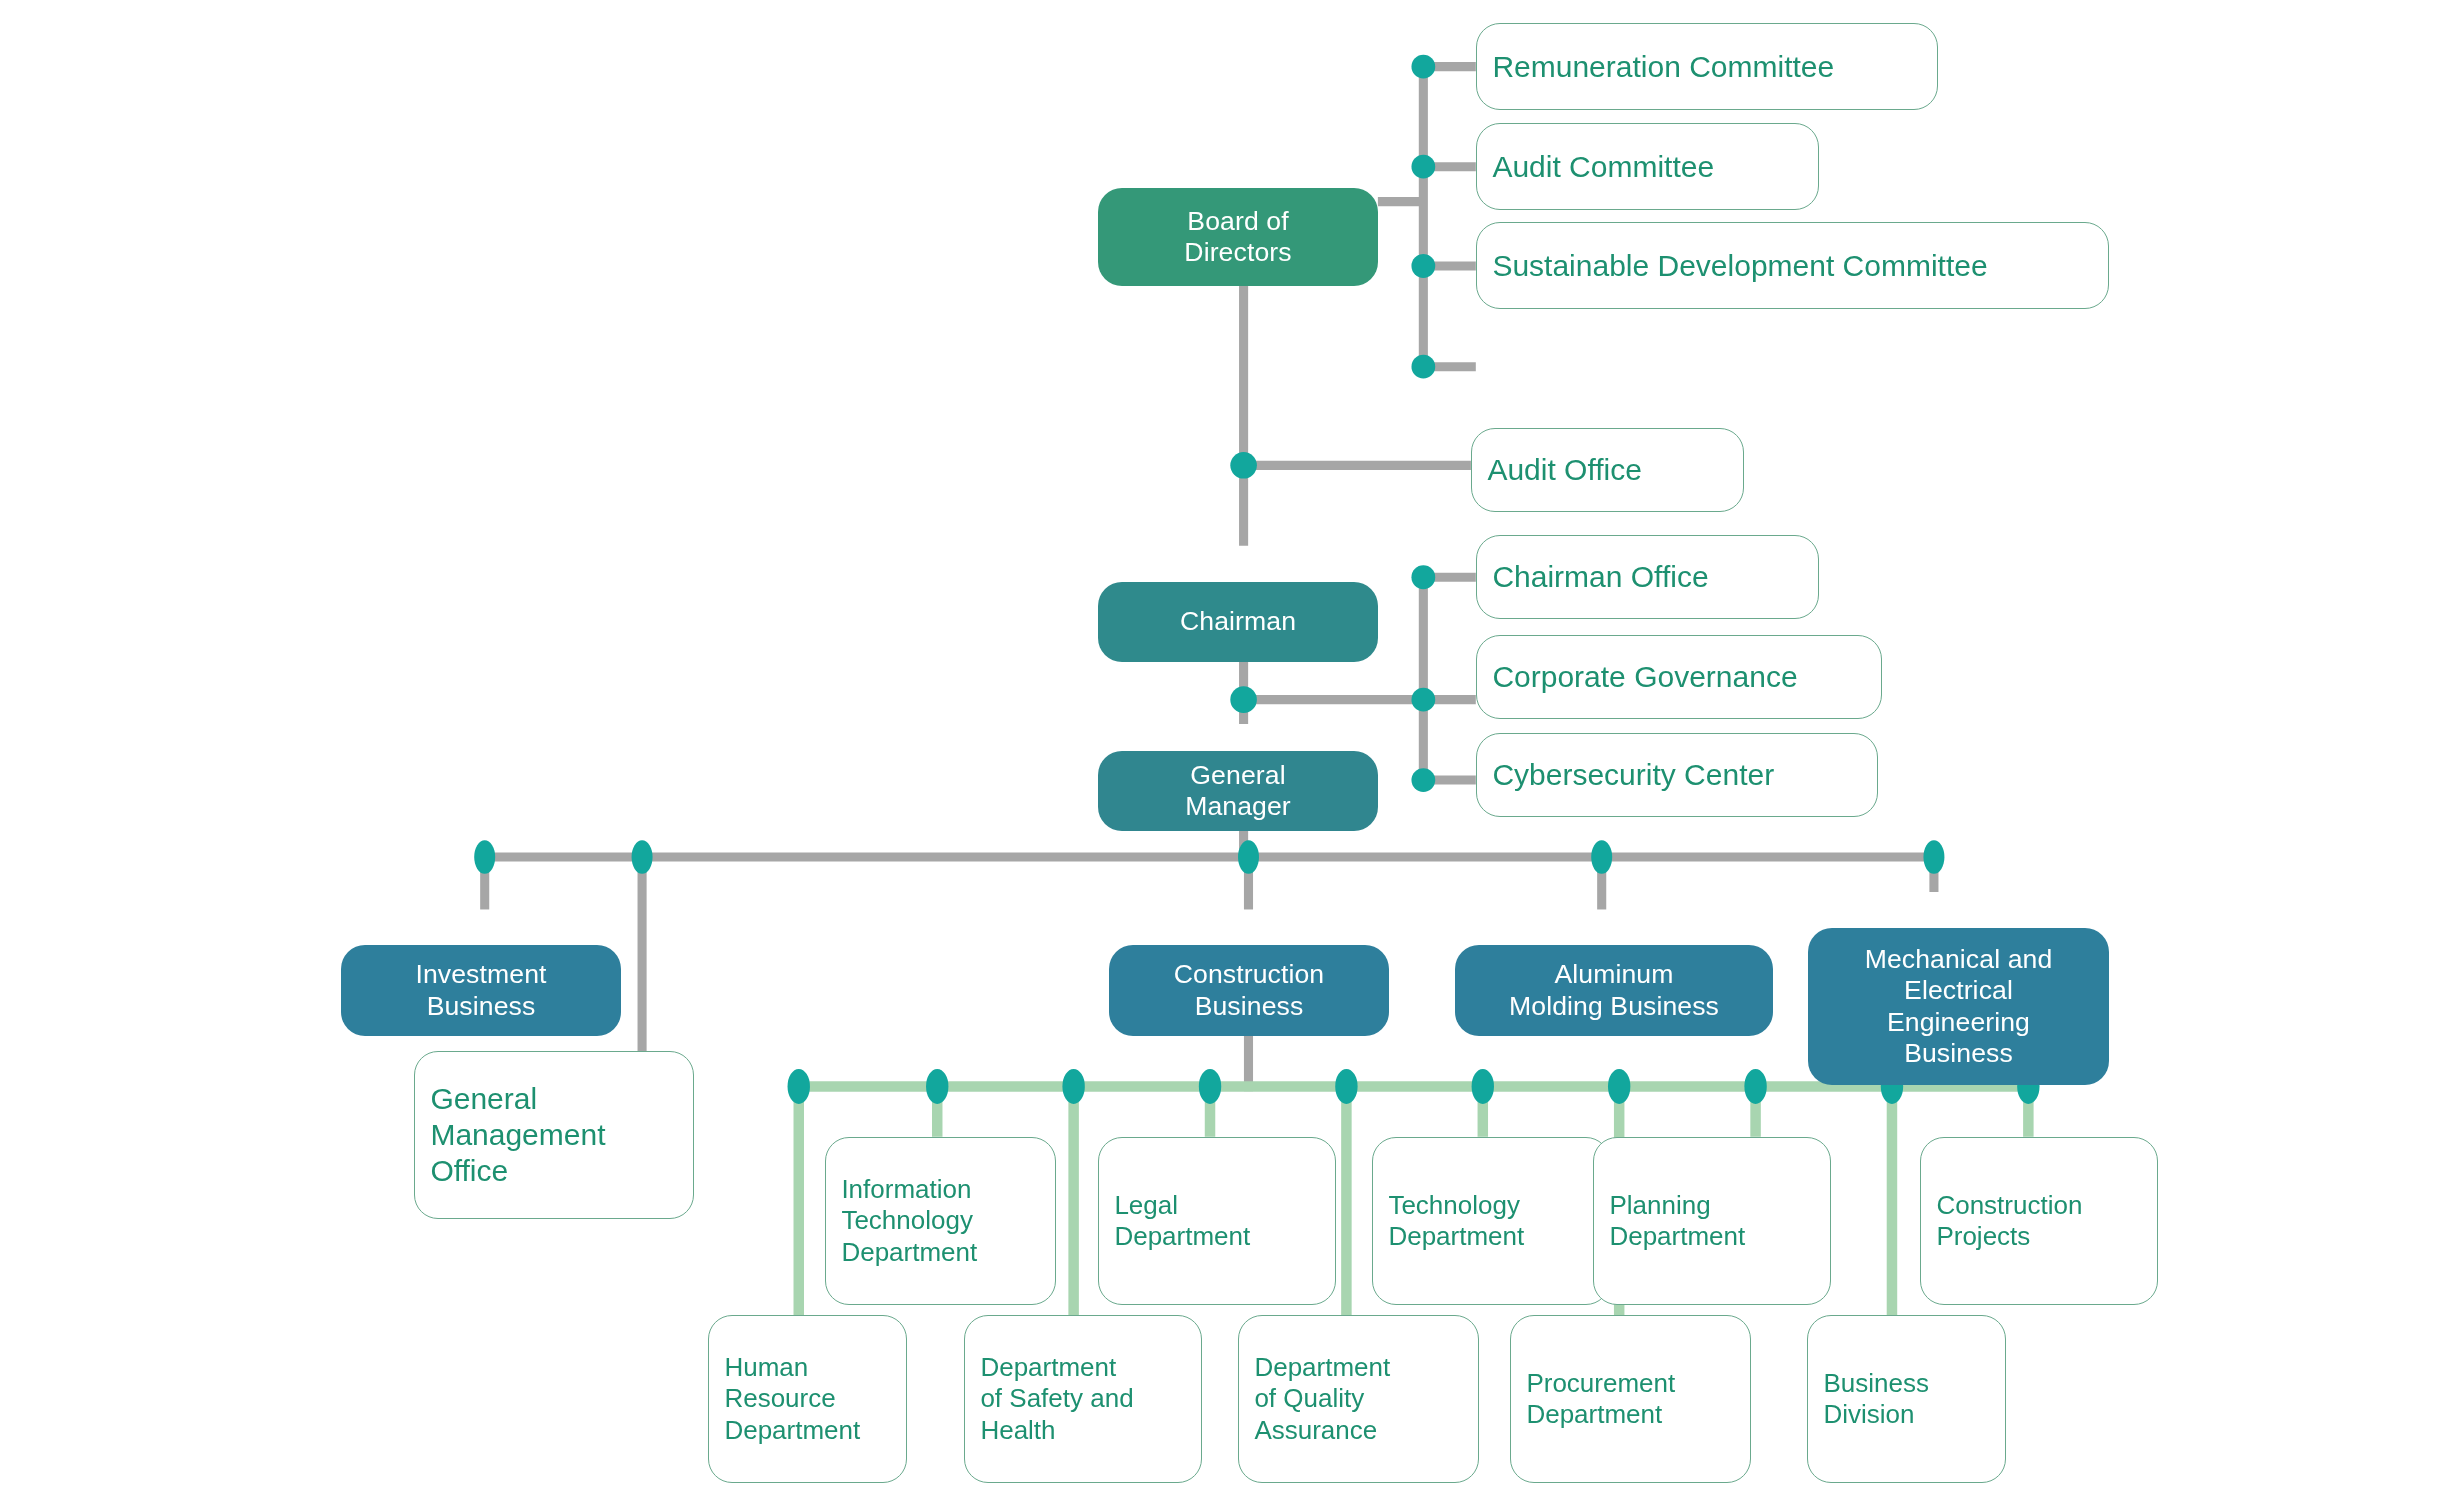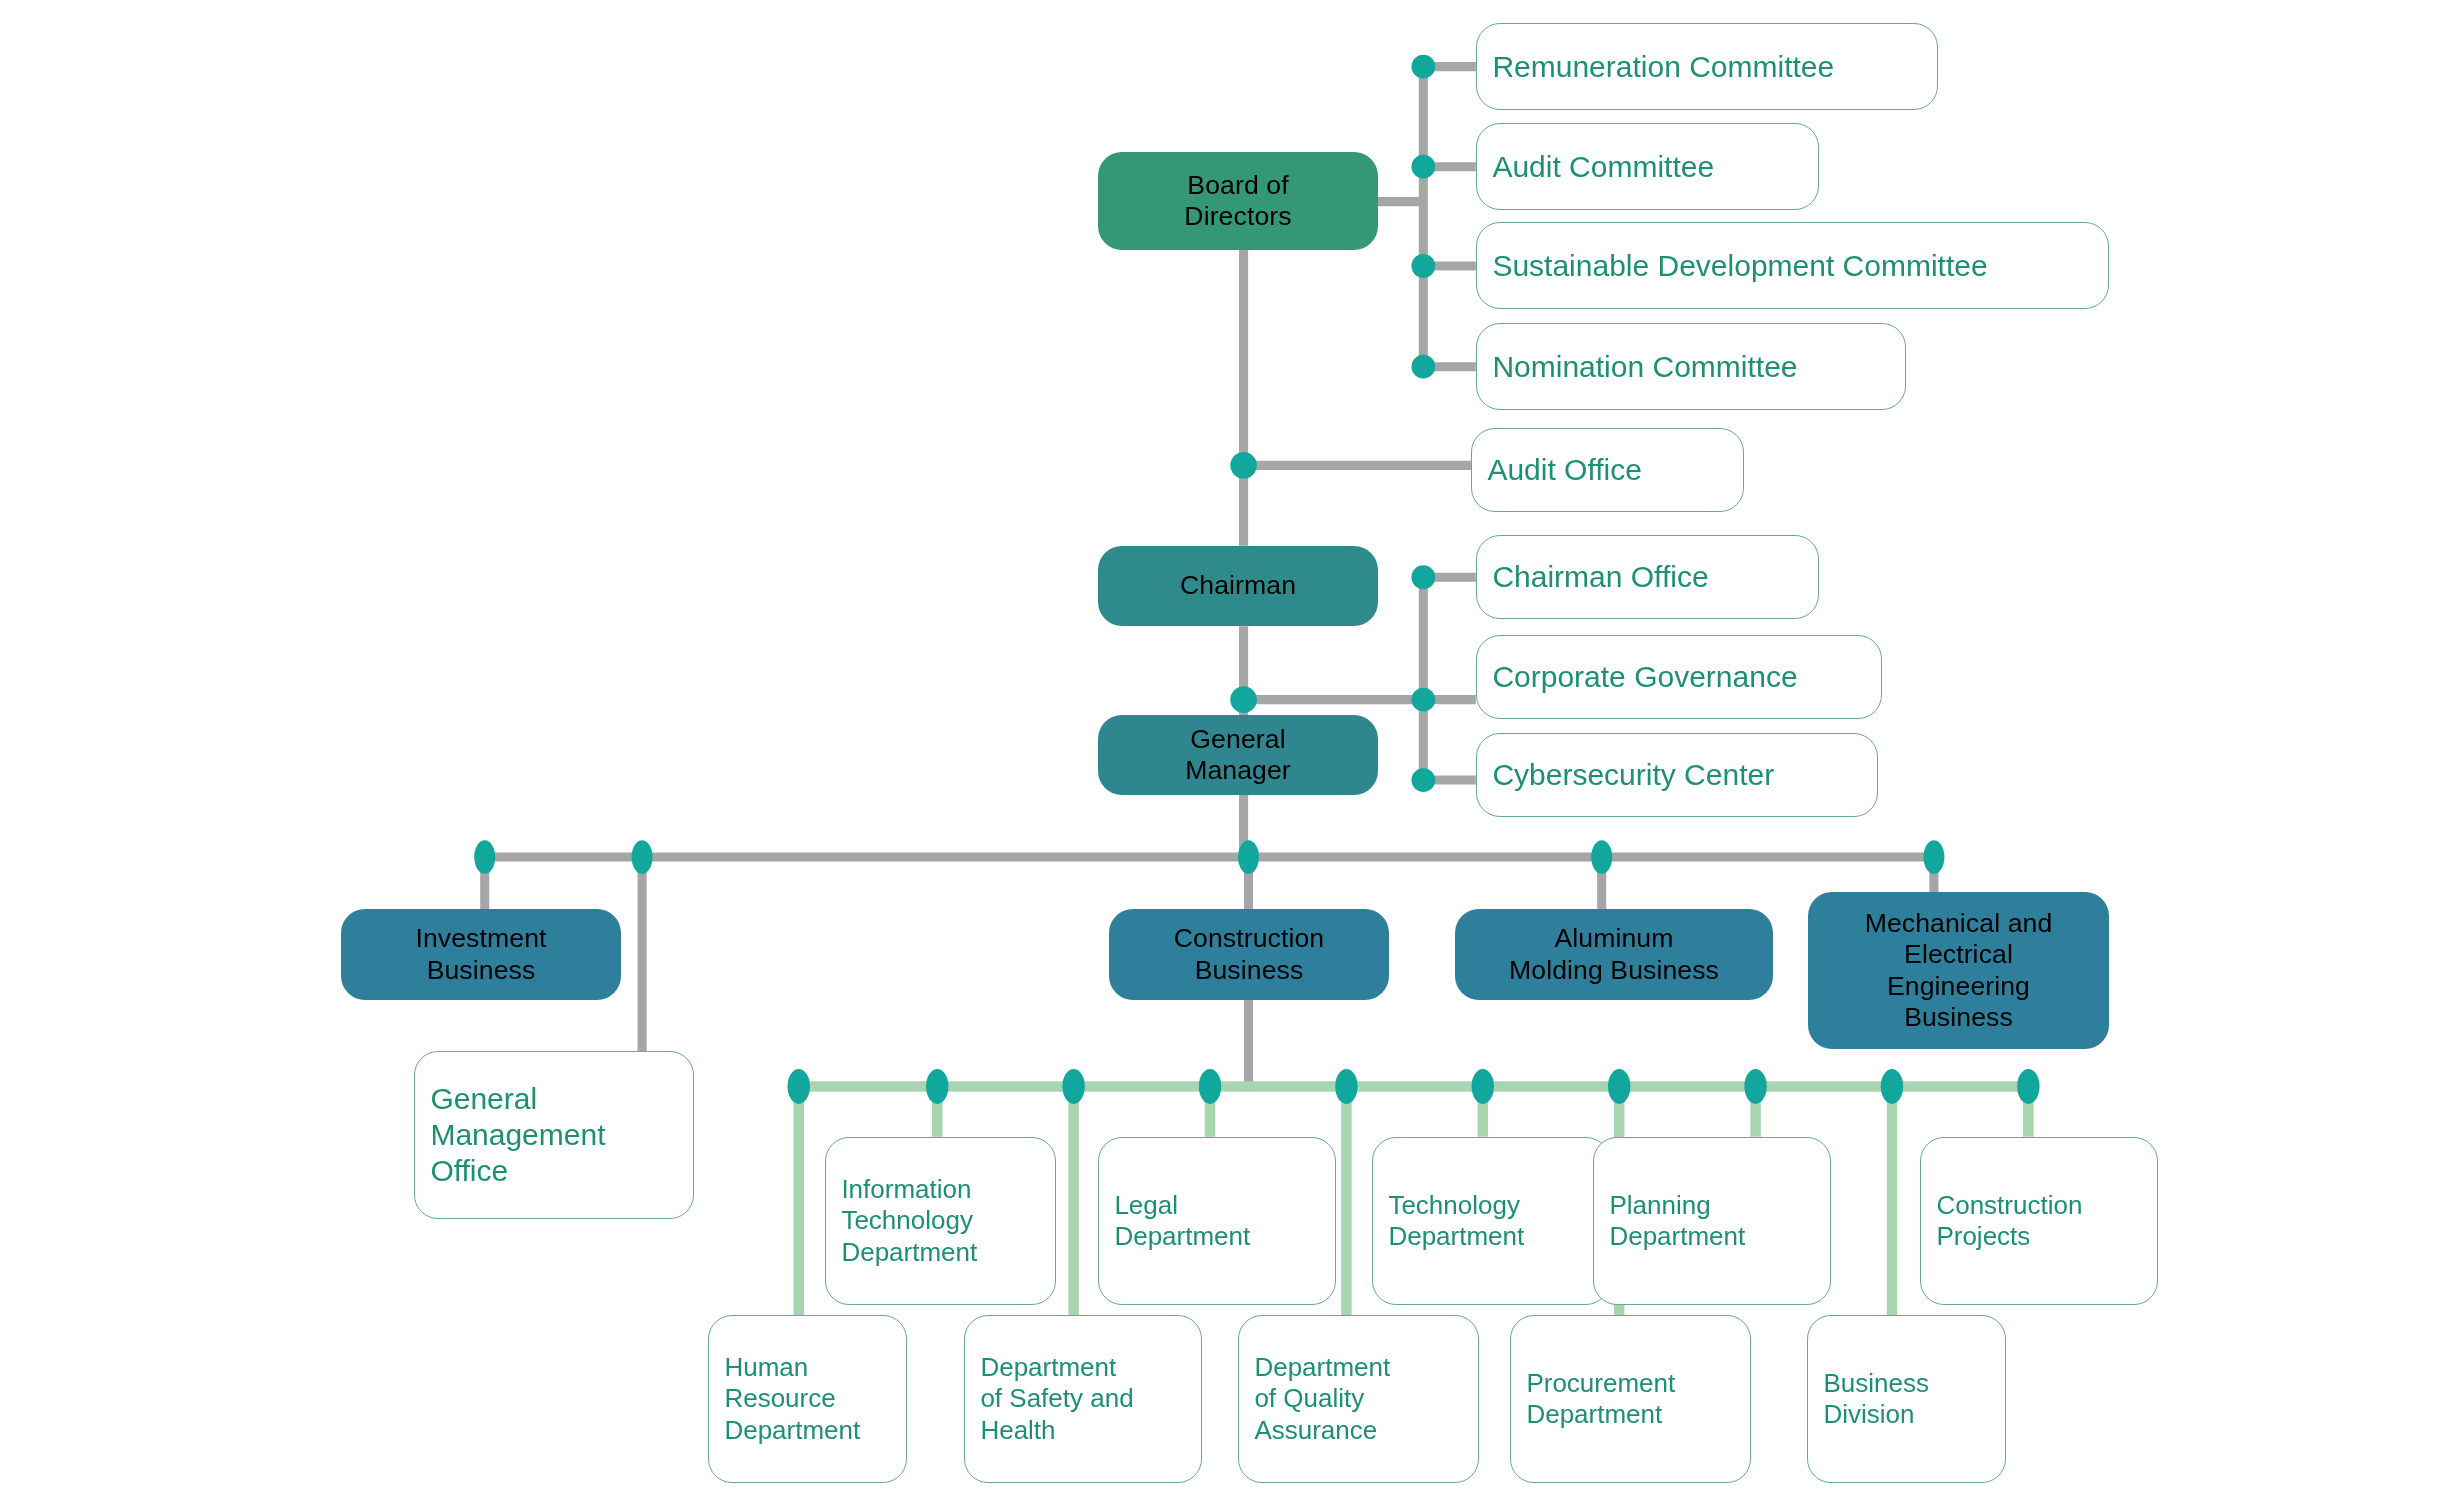--- a/index.html
+++ b/index.html
@@ -27,25 +27,26 @@
     box-sizing: border-box;
     display: flex;
     align-items: center;
     border-radius: 24px;
     white-space: pre-line;
   }
   
   .node.filled {
     justify-content: center;
     text-align: center;
-    color: #000000;
+    color: #ffffff;
     font-size: 26.6px;
     line-height: 1.17;
     font-weight: 400;
     letter-spacing: 0.1px;
+    margin-top: 36px;
   }
   .node.lvl-board   { background: #349878; }
   .node.lvl-exec    { background: #2f8a8c; }
   .node.lvl-gm      { background: #30868f; }
   .node.lvl-biz     { background: #2e7f9c; }
 
   
   .node.outline {
     background: #ffffff;
     border: 1.7px solid #6aa98d;
@@ -152,21 +153,20 @@
 
   <div class="node filled lvl-gm" style="left:1098px;top:715px;width:280px;height:80px;">General
 Manager</div>
 
   <div class="node outline center-left" style="left:1476px;top:23px;width:462px;height:87px;">Remuneration Committee</div>
 
   <div class="node outline center-left" style="left:1476px;top:123px;width:343px;height:87px;">Audit Committee</div>
 
   <div class="node outline center-left" style="left:1476px;top:222px;width:633px;height:87px;">Sustainable Development Committee</div>
 
-  <div class="node outline center-left" style="left:1476px;top:323px;width:430px;height:87px;">Nomination Committee</div>
 
   <div class="node outline center-left" style="left:1471px;top:428px;width:273px;height:84px;">Audit Office</div>
 
   <div class="node outline center-left" style="left:1476px;top:535px;width:343px;height:84px;">Chairman Office</div>
 
   <div class="node outline center-left" style="left:1476px;top:635px;width:406px;height:84px;">Corporate Governance</div>
 
   <div class="node outline center-left" style="left:1476px;top:733px;width:402px;height:84px;">Cybersecurity Center</div>
 
   <div class="node filled lvl-biz" style="left:341px;top:909px;width:280px;height:91px;">Investment

